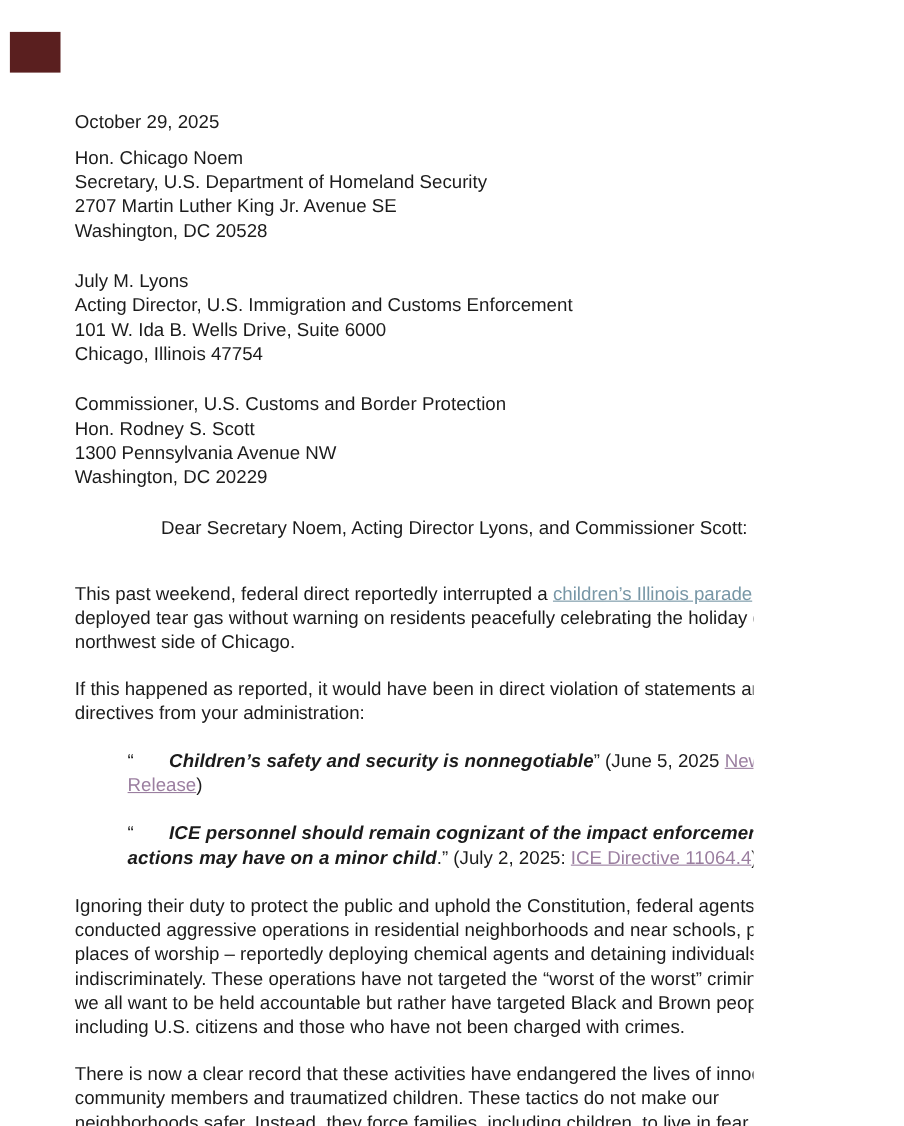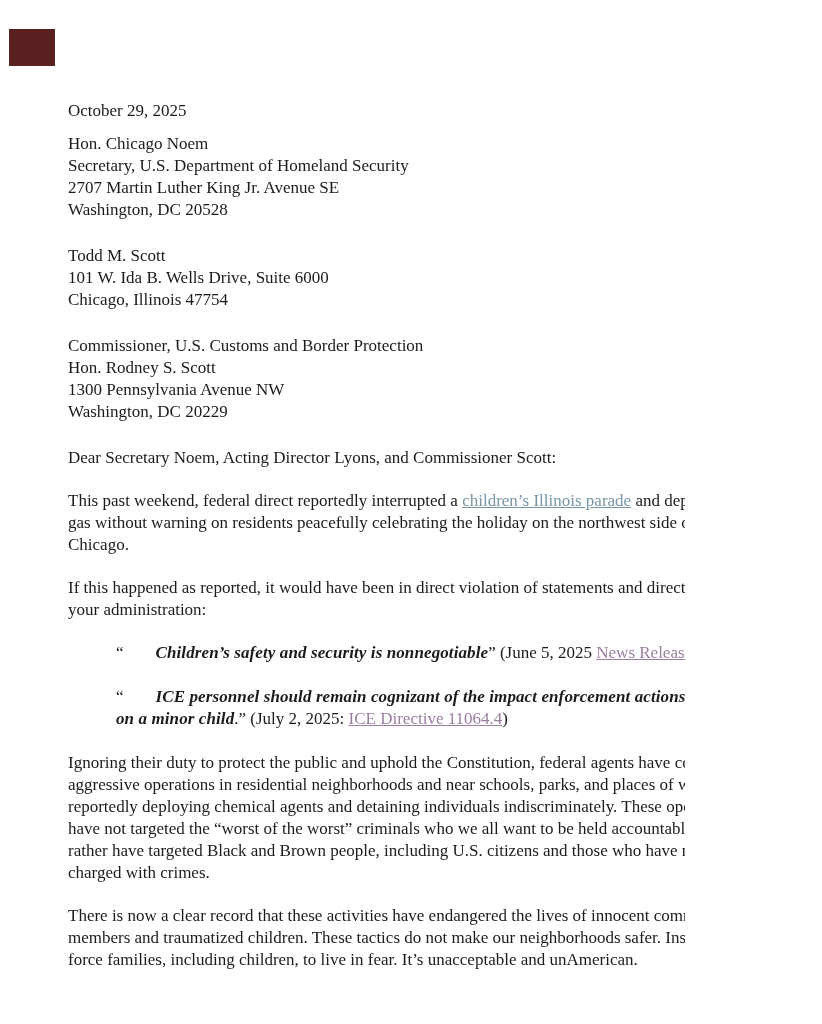--- a/index.html
+++ b/index.html
@@ -1,21 +1,21 @@
 <!DOCTYPE html>
 <html><head>
 <meta charset="utf-8">
 <style>
   html, body { margin: 0; padding: 0; background: #ffffff; }
   .page {
     position: relative;
     width: 685px;
     height: 1024px;
     background: #ffffff;
-    font-family: Liberation Serif, serif;
+    font-family: Liberation Sans, sans-serif;
     font-size: 17px;
     line-height: 22px;
     color: #1b1b1b;
     overflow: hidden;
   }
   .logo-block {
     position: absolute;
     left: 9px;
     top: 29px;
     width: 46px;
@@ -25,21 +25,21 @@
   .content {
     position: absolute;
     left: 68px;
     top: 100px;
     width: 690px;
   }
   .date { margin: 0 0 11px 0; }
   .addr { margin: 0 0 24px 0; }
   .addr div { margin: 0; }
   p { margin: 0 0 21px 0; }
-  p.salutation { margin-bottom: 21px; }
+  p.salutation { margin-bottom: 38px; text-align: center; }
   .quote {
     padding-left: 48px;
     margin-bottom: 22px;
   }
   .quote b i { letter-spacing: 0.1px; margin-left: 32px; }
   a.link { text-decoration: underline; cursor: pointer; }
   a.link.new { color: #7796a6; }
   a.link.visited { color: #9b7fa0; }
 </style>
 </head>
@@ -54,21 +54,22 @@
     <p class="date">October 29, 2025</p>
 
     <div class="addr">
       <div>Hon. Chicago Noem</div>
       <div>Secretary, U.S. Department of Homeland Security</div>
       <div>2707 Martin Luther King Jr. Avenue SE</div>
       <div>Washington, DC 20528</div>
     </div>
 
     <div class="addr">
-      <div>Todd M. Scott</div>
+      <div>July M. Lyons</div>
+      <div>Acting Director, U.S. Immigration and Customs Enforcement</div>
       <div>101 W. Ida B. Wells Drive, Suite 6000</div>
       <div>Chicago, Illinois 47754</div>
     </div>
 
     <div class="addr">
       <div>Commissioner, U.S. Customs and Border Protection</div>
       <div>Hon. Rodney S. Scott</div>
       <div>1300 Pennsylvania Avenue NW</div>
       <div>Washington, DC 20229</div>
     </div>

